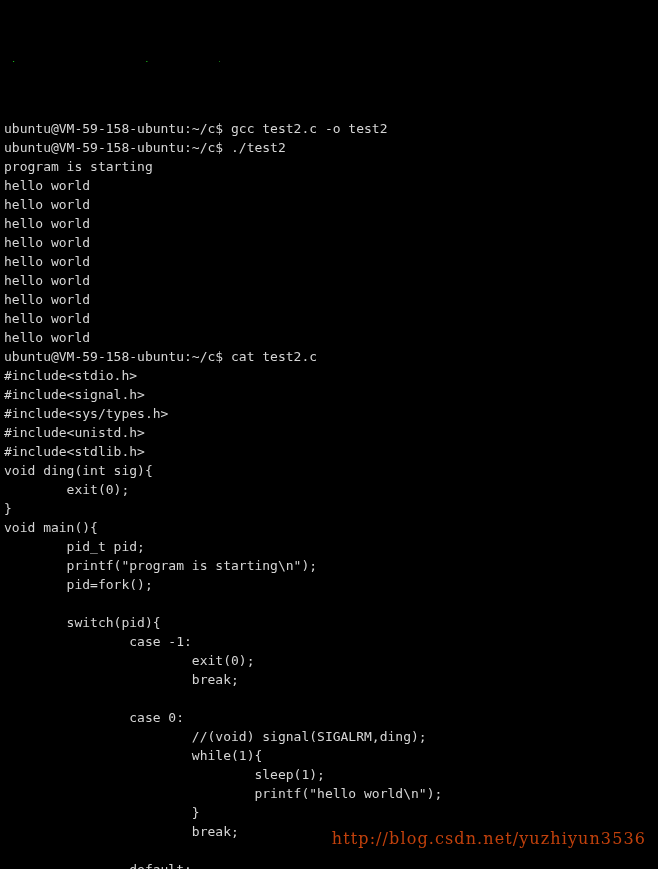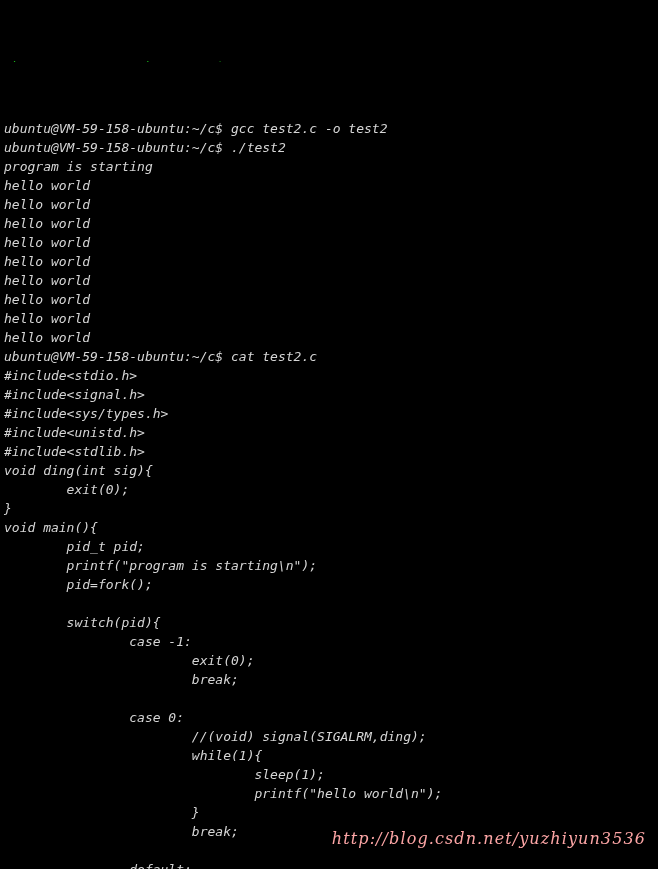--- a/index.html
+++ b/index.html
@@ -11,21 +11,20 @@
   #terminal {
     position: relative;
     width: 658px;
     height: 869px;
     background: #000000;
     overflow: hidden;
     font-family: "DejaVu Sans Mono", "Liberation Mono", monospace;
     font-size: 13px;
     line-height: 19px;
     color: #d6d6d6;
-    font-style: italic;
     -webkit-font-smoothing: none;
   }
   .screen {
     position: absolute;
     left: 4px;
     top: 0px;
     right: 0;
     white-space: pre;
   }
   .line {
@@ -40,21 +39,21 @@
     overflow: hidden;
     color: #18b218;
   }
   .watermark {
     position: absolute;
     right: 12px;
     bottom: 21px;
     font-family: "DejaVu Serif", "Liberation Serif", serif;
     font-size: 16px;
     letter-spacing: 1.1px;
-    color: #fca5a5;
+    color: #c2410c;
     white-space: pre;
   }
 </style>
 </head>
 <body>
 
 <div id="terminal">
 
   <div class="screen">
 

